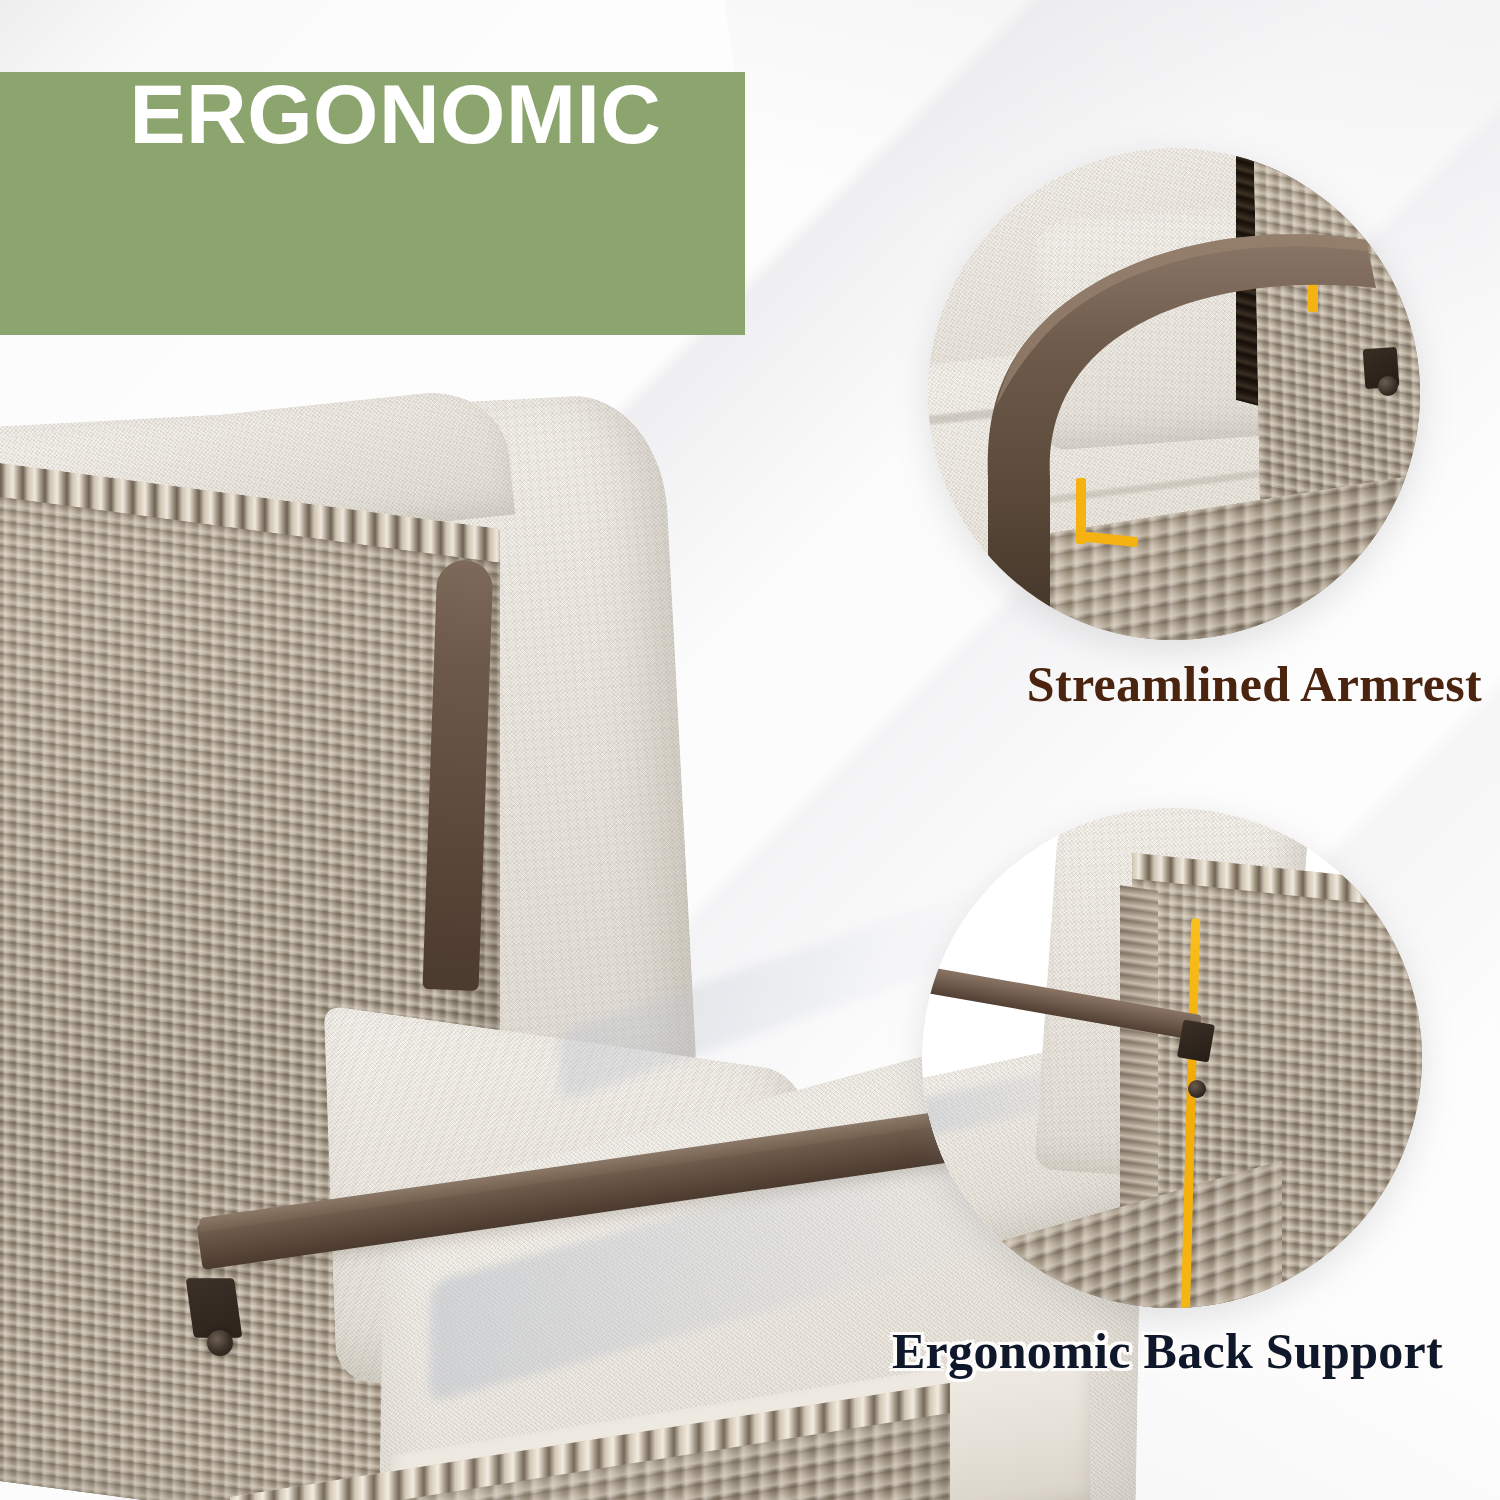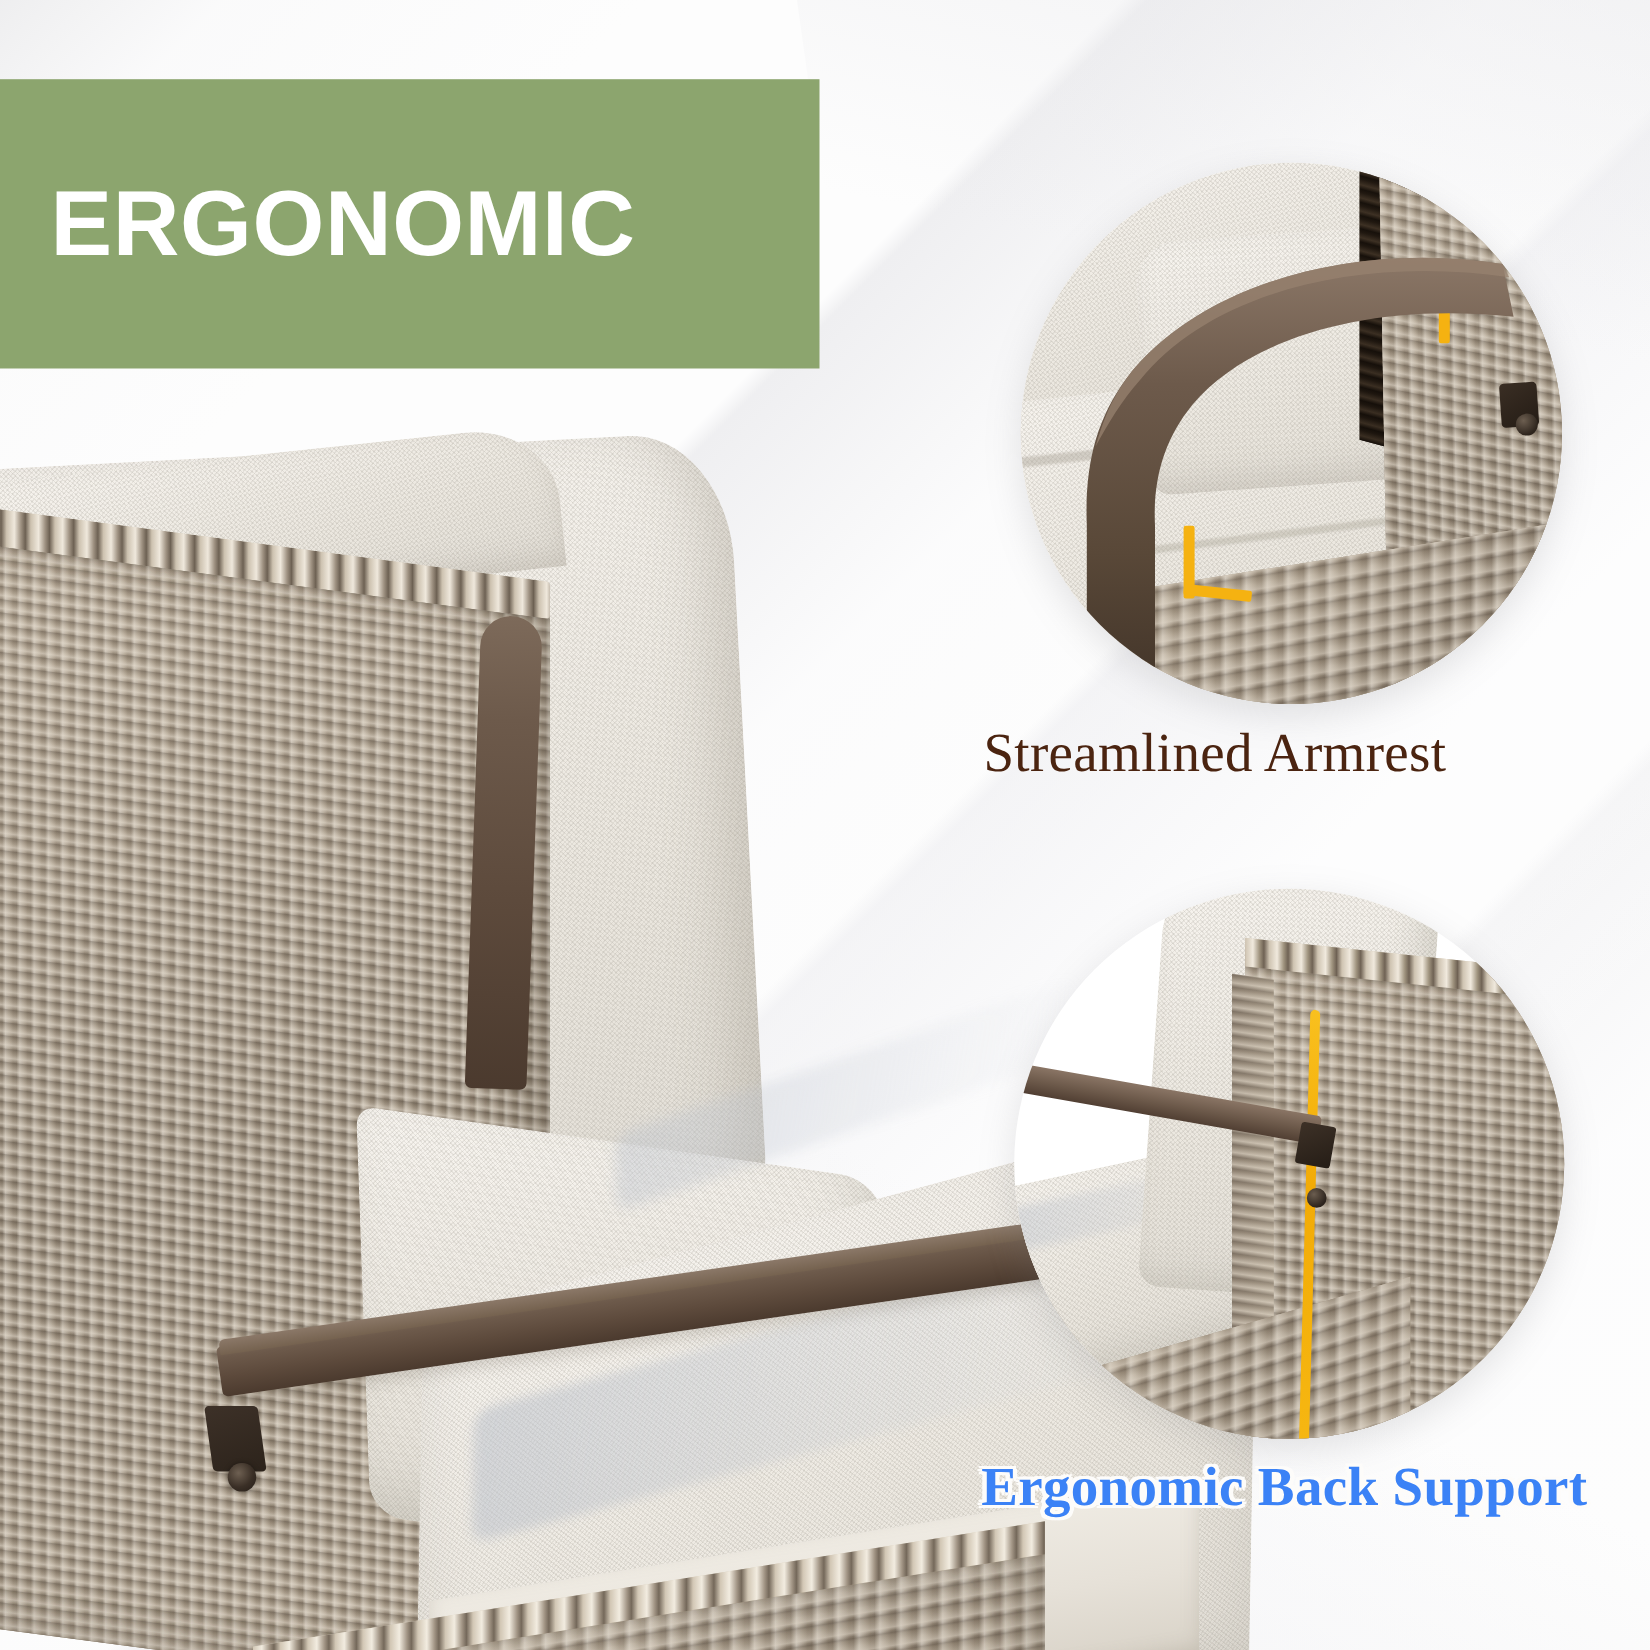--- a/index.html
+++ b/index.html
@@ -62,56 +62,56 @@
     transform: rotate(6deg);
   }
 
   
   .title-banner {
     position: absolute;
     left: 0; top: 72px;
     width: 745px; height: 263px;
     background: #8ca56e;
     display: flex;
-    flex-direction: column;
+    flex-direction: row;
     justify-content: center;
     padding-left: 46px;
     box-sizing: border-box;
   }
   .title-line {
     color: #ffffff;
     font-weight: bold;
     font-size: 84px;
     line-height: 1.02;
     letter-spacing: 0.5px;
     white-space: nowrap;
   }
   .title-line.second { text-align: center; padding-right: 40px; }
 
   
   .label-armrest {
     position: absolute;
-    left: 894px; top: 655px;
+    left: 922px; top: 655px;
     width: 560px;
-    text-align: left;
+    text-align: right;
     font-family: "Liberation Serif", serif;
-    font-weight: normal;
+    font-weight: bold;
     font-size: 50px;
     color: #4b2410;
     letter-spacing: 0.3px;
   }
   .label-back {
     position: absolute;
     left: 845px; top: 1322px;
     width: 645px;
     text-align: center;
     font-family: "Liberation Serif", serif;
     font-weight: bold;
     font-size: 50px;
-    color: #3b82f6;
+    color: #0f172a;
     letter-spacing: 0.3px;
     text-shadow:
       -3px -3px 0 #fdfcfa,  3px -3px 0 #fdfcfa,
       -3px  3px 0 #fdfcfa,  3px  3px 0 #fdfcfa,
       -3px  0   0 #fdfcfa,  3px  0   0 #fdfcfa,
        0   -3px 0 #fdfcfa,  0    3px 0 #fdfcfa,
       -4px  0   0 #fdfcfa,  4px  0   0 #fdfcfa;
     z-index: 40;
   }
 

